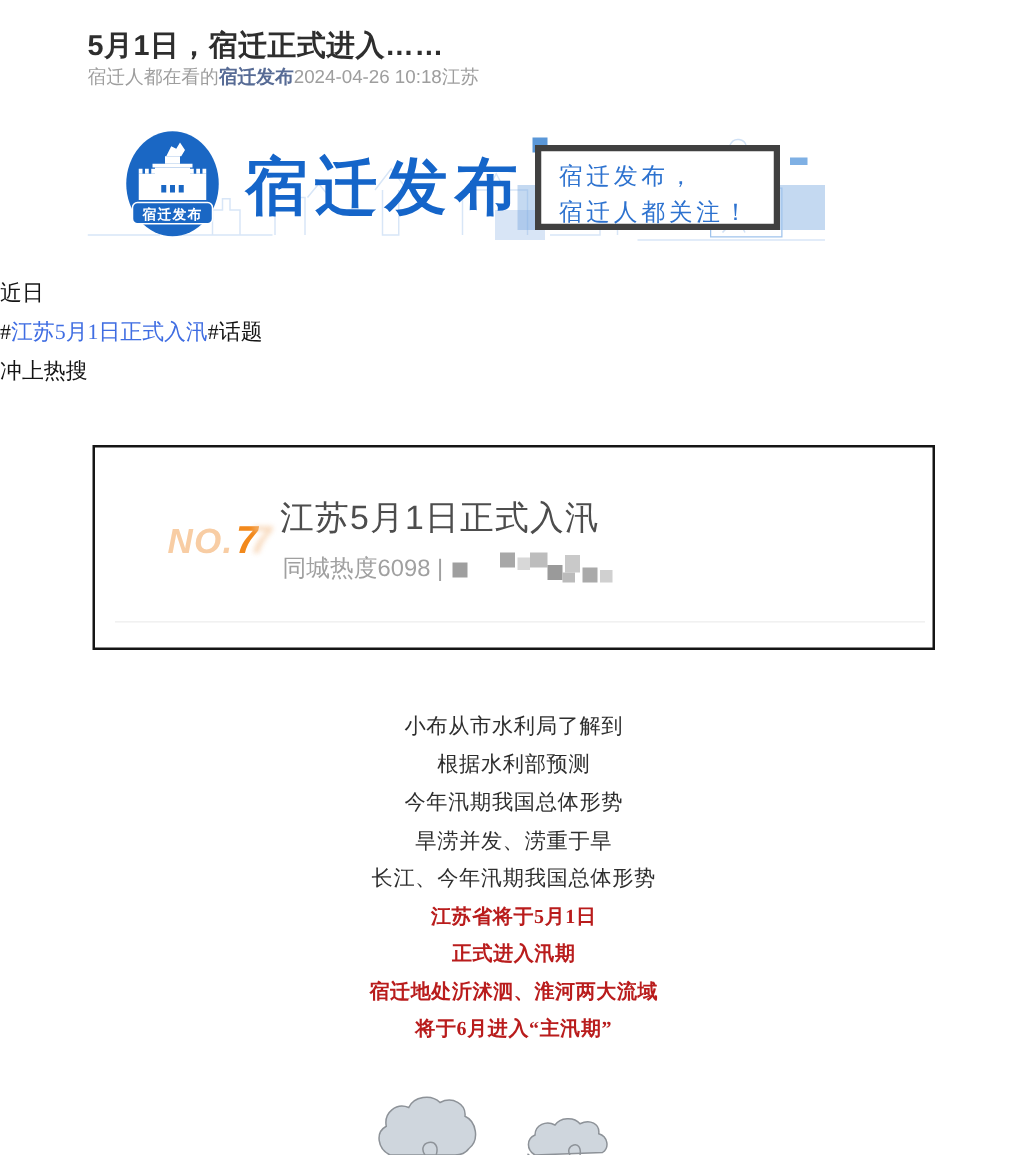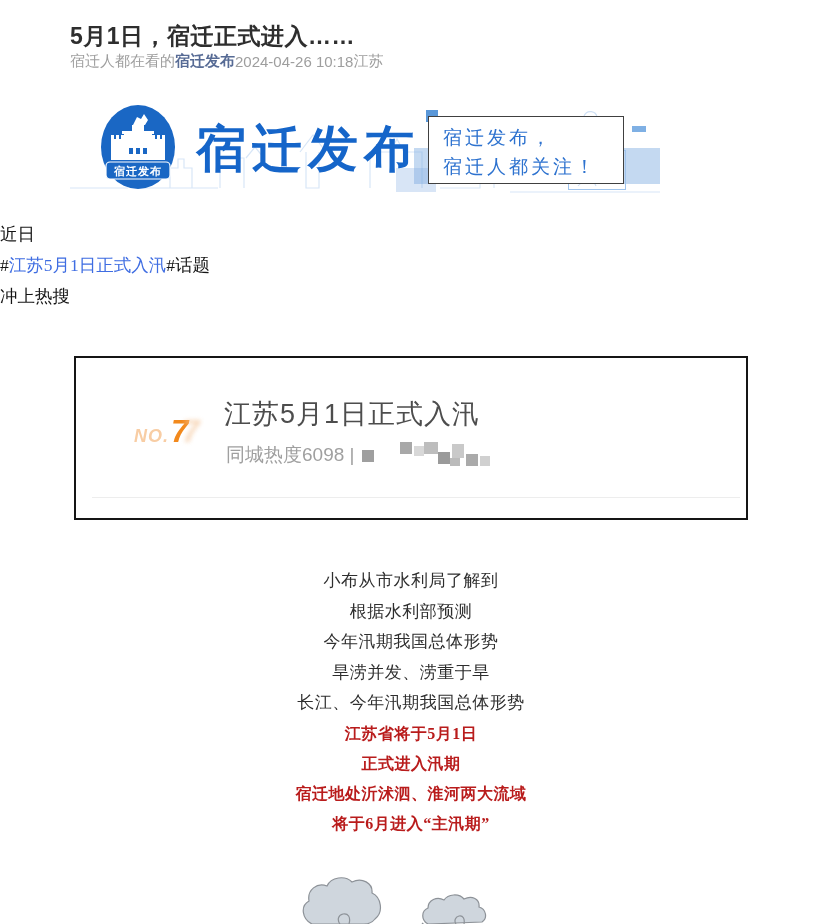--- a/index.html
+++ b/index.html
@@ -18,35 +18,35 @@
   .logo-caption{position:absolute;left:30px;top:70px;width:76px;text-align:center;
         font-size:11px;font-weight:700;color:#fff;letter-spacing:1px;}
   .brand{position:absolute;left:126px;top:22px;font-family:"Liberation Serif",serif;
         font-size:50px;font-weight:900;color:#1565c9;letter-spacing:6px;white-space:nowrap;}
   .band1{position:absolute;left:344px;top:54px;width:246px;height:36px;background:rgba(125,170,225,.45);}
   .band2{position:absolute;left:326px;top:74px;width:40px;height:24px;background:rgba(125,170,225,.30);}
   .sq-solid{position:absolute;left:356px;top:16px;width:12px;height:12px;background:#5a97d8;}
   .dash{position:absolute;left:562px;top:32px;width:14px;height:6px;background:#7fb0e4;}
   .sq-outline{position:absolute;left:498px;top:56px;width:56px;height:38px;border:1px solid #9fc3ec;}
   .slogan-box{position:absolute;left:358px;top:22px;width:196px;height:68px;background:#fff;
-        border:1px solid #404040;box-sizing:border-box;padding:6px 0 0 14px;}
+        border:5px solid #404040;box-sizing:border-box;padding:6px 0 0 14px;}
   .slogan-box p{margin:0;font-family:"Liberation Serif",serif;font-size:19px;color:#2d72cf;
         letter-spacing:3px;line-height:29px;white-space:nowrap;}
 
   
   .intro{position:absolute;left:0;right:0;top:219px;text-align:left;
         font-family:"Liberation Serif",serif;font-size:17.5px;color:#141414;line-height:31px;}
   .intro p{margin:0;}
   .topic-link{color:#3f6de2;cursor:pointer;text-decoration:none;}
 
   
   .hot-card{position:absolute;left:74px;top:356px;width:674px;height:164px;
         border:2px solid #151515;background:#fff;box-sizing:border-box;}
   .rank{position:absolute;left:58px;top:56px;font-style:italic;font-weight:700;white-space:nowrap;}
-  .rank .no{font-size:18px;color:#f8cda4;letter-spacing:1px;margin-top:20px;}
+  .rank .no{font-size:28px;color:#f8cda4;letter-spacing:1px;margin-top:20px;}
   .rank .n7{font-size:31px;color:#f2891c;margin-left:2px;}
   .rank .ghost{font-size:31px;color:#f5c9a0;filter:blur(2px);margin-left:-6px;opacity:.7;}
   .hot-title{position:absolute;left:148px;top:38px;font-size:27px;font-weight:500;color:#4d4d4d;letter-spacing:1px;}
   .hot-sub{position:absolute;left:150px;top:84px;font-size:19px;color:#a0a0a0;display:flex;align-items:flex-start;text-align:center;}
   .mosaic{position:relative;width:160px;height:30px;margin-left:8px;filter:blur(.5px);}
   .mosaic span{position:absolute;display:block;}
   .card-divider{position:absolute;left:16px;right:6px;top:139px;height:1px;background:#ededed;}
 
   
   .article-body{position:absolute;left:0;right:0;top:566px;text-align:center;font-family:Liberation Serif, serif;}

